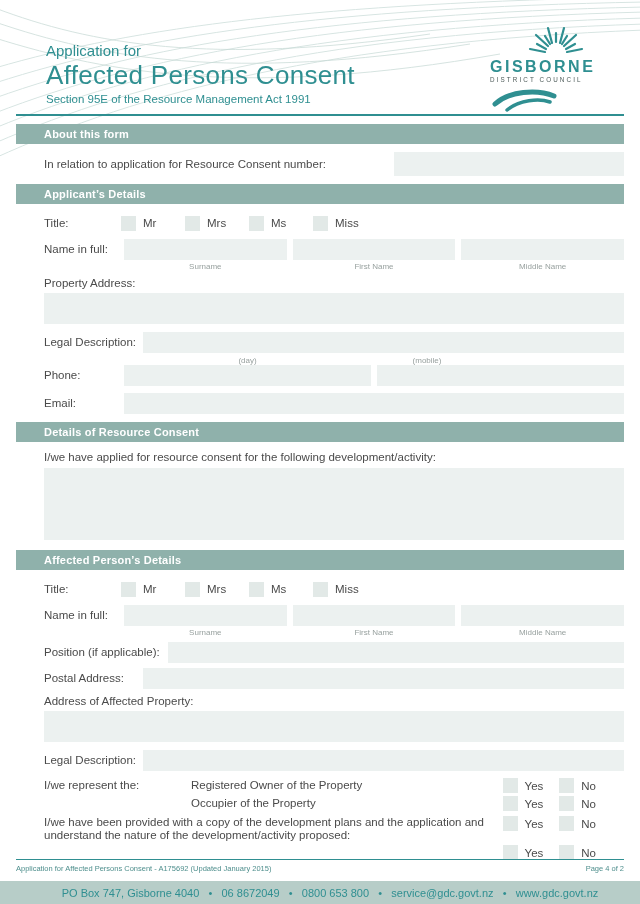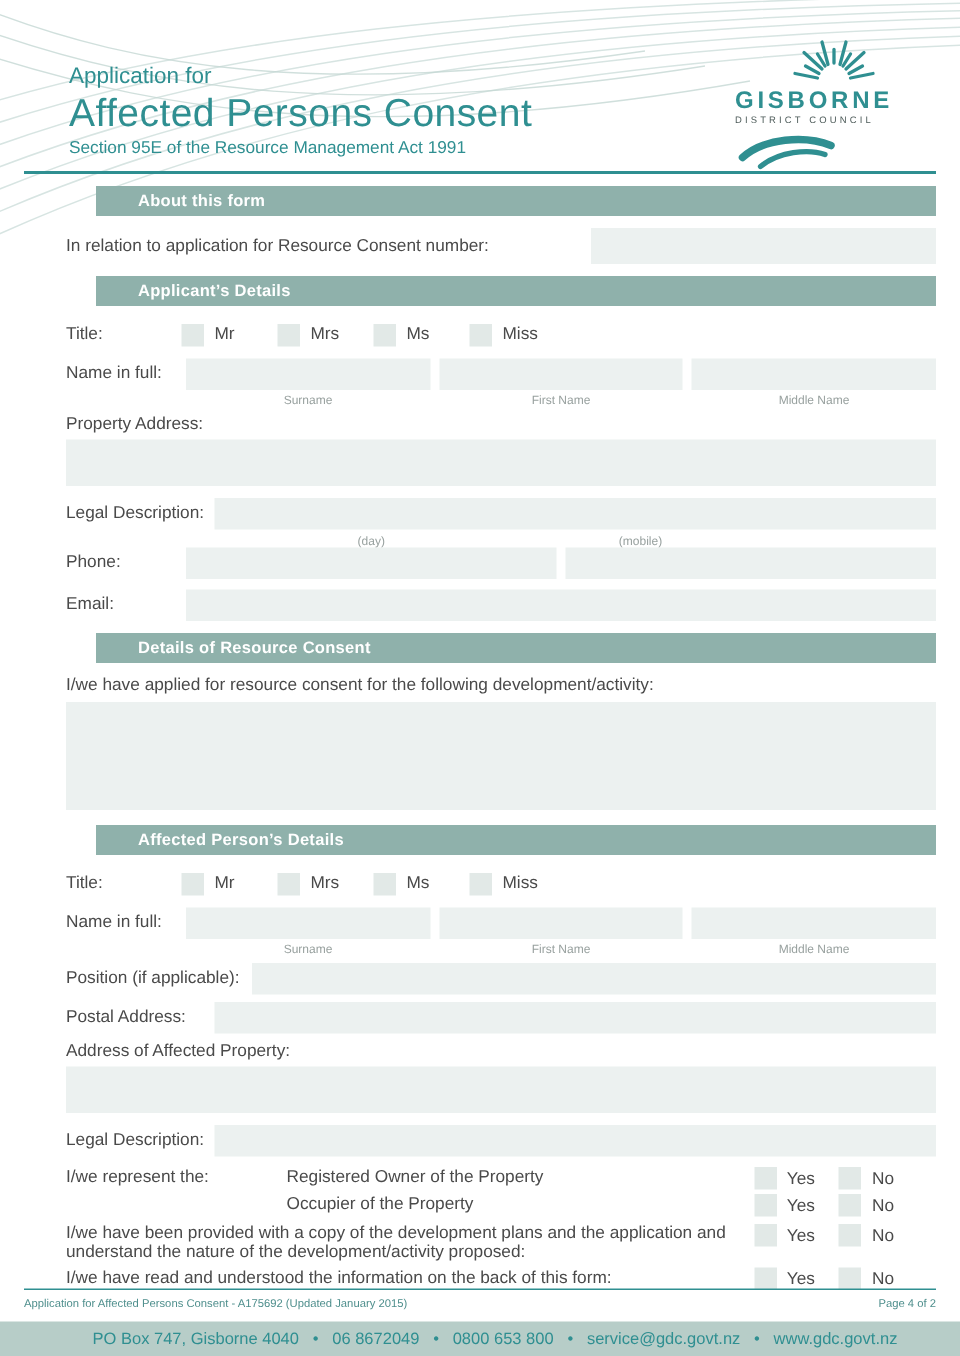--- a/index.html
+++ b/index.html
@@ -23,21 +23,21 @@
   .t1{ font-size:15px; line-height:18px; color:var(--teal); }
   .t2{ font-size:26px; line-height:31px; color:var(--teal); letter-spacing:.3px; }
   .t3{ font-size:11.5px; line-height:17px; color:var(--teal); }
   .logo{ position:absolute; top:14px; right:18px; width:132px; }
   .logo-name{ font-size:16px; font-weight:bold; letter-spacing:2.5px; color:var(--teal); line-height:17px; }
   .logo-tag{ font-size:6.3px; letter-spacing:2.1px; color:#4c5a58; line-height:8px; margin-top:1px; }
   .content{ position:relative; z-index:1; padding:0 16px; }
   .rule{ margin-top:6px; height:2px; background:var(--teal); }
   .sbar{
     margin-top:8px; background:var(--section_bar); color:#fff;
-    font-size:11px; font-weight:bold; line-height:12px; padding:4px 16px 4px 28px; letter-spacing:.2px;margin-left:48px;
+    font-size:11px; font-weight:bold; line-height:12px; padding:4px 16px 4px 28px; letter-spacing:.2px;
   }
   .sbar.aff{ margin-top:10px; }
   .rows{ margin-left:28px; }
   .row{ display:flex; align-items:center; gap:6px; }
   .lbl{ font-size:11.5px; line-height:15px; color:var(--text); }
   .lbl-line{ margin-top:5px; font-size:11.5px; line-height:14px; }
   .sub{ font-size:8px; line-height:9px; color:var(--muted); }
   .field{ background:var(--field_bg); height:21px; }
   .f1{ flex:1; }
   .w71{ width:71px; flex:none; }
@@ -292,21 +292,20 @@
         <span class="stmt">I/we have been provided with a copy of the development plans and the application and understand the nature of the development/activity proposed:</span>
         <span class="yesno">
           <span class="cb"></span>
           <span class="yn-lbl">Yes</span>
           <span class="cb cb-no"></span>
           <span class="yn-lbl">No</span>
         </span>
       </div>
 
       <div class="row read-row">
-        <span class="lbl f1">I/we have read and understood the information on the back of this form:</span>
         <span class="yesno">
           <span class="cb"></span>
           <span class="yn-lbl">Yes</span>
           <span class="cb cb-no"></span>
           <span class="yn-lbl">No</span>
         </span>
       </div>
     </div>
   </div>
 

